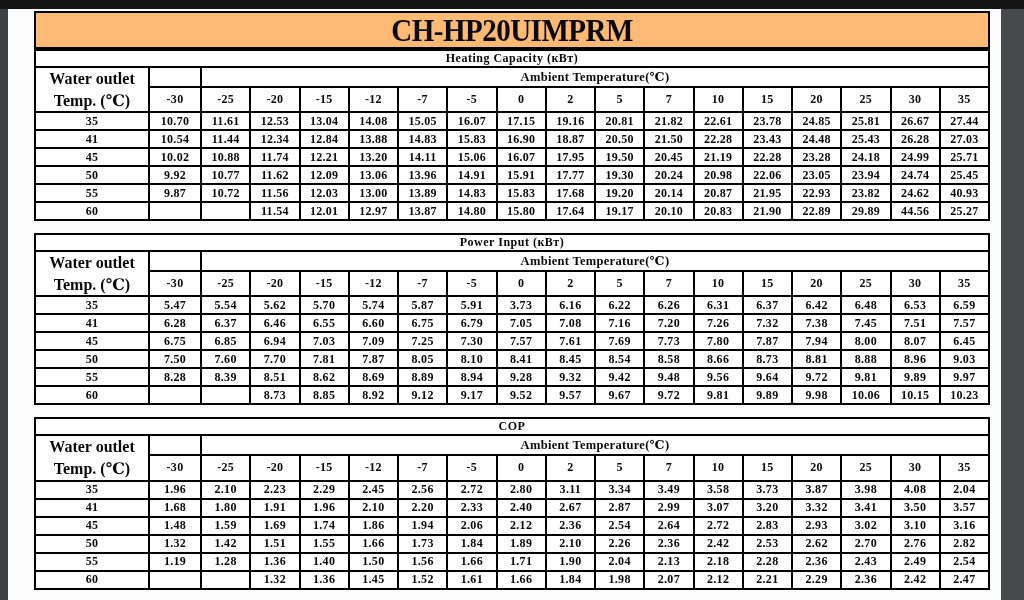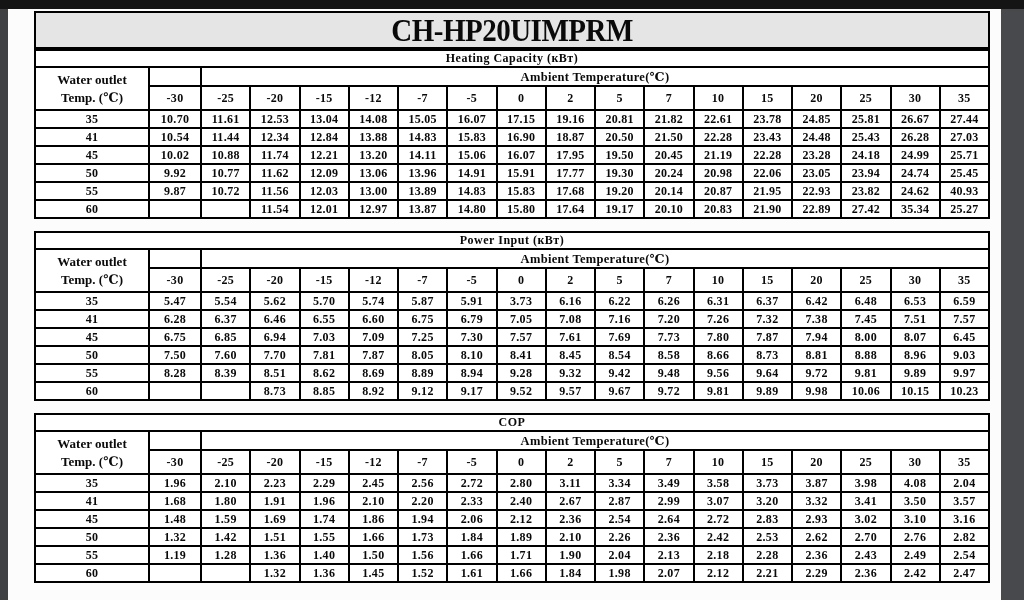--- a/index.html
+++ b/index.html
@@ -5,31 +5,31 @@
   * { margin:0; padding:0; box-sizing:border-box; }
   html,body { width:1024px; height:600px; overflow:hidden; background:#2e2f31;
               font-family:"Liberation Serif","DejaVu Serif",serif; }
   .screen { position:relative; width:1024px; height:600px; background:#fbfbfb; }
   .top-bar   { position:absolute; top:0; left:0; width:1024px; height:9px; background:#141414; z-index:3; }
   .edge-left { position:absolute; top:0; left:0; width:8px;  height:600px; background:#3e4043; z-index:2; }
   .edge-right{ position:absolute; top:0; right:0; width:23px; height:600px; background:#47494d; z-index:2; }
   .page { position:absolute; left:8px; top:9px; width:993px; height:591px; background:#fcfcfc; }
 
   .title-box { margin:2px 0 0 26px; width:956px; height:38px; border:2px solid #000;
-               display:flex; align-items:center; justify-content:center; background:#e5e5e5; }
+               display:flex; align-items:center; justify-content:center; background:#fdba74; }
   .title-text { font-size:29px; font-weight:bold; color:#0a0a0a; letter-spacing:-0.5px; transform:scaleY(1.08); }
 
   #sections { margin-left:26px; }
   table.spec { border-collapse:collapse; table-layout:fixed; width:956px; margin-bottom:12px;
                border:2px solid #000; background:#fff; }
   table.spec td { border:2px solid #000; text-align:center; vertical-align:middle;
                   font-weight:bold; font-size:12px; color:#0a0a0a; height:18px;
                   padding:0; overflow:hidden; white-space:nowrap; letter-spacing:0.3px; }
   table.spec td.cap     { height:16px; font-size:12px; letter-spacing:0.5px; }
-  table.spec td.rowhead { font-size:13px; letter-spacing:0; }
+  table.spec td.rowhead { font-size:16px; letter-spacing:0; }
   table.spec td.rowhead div { line-height:1.35; }
   table.spec td.ambient { height:19px; font-size:12.5px; }
   table.spec td.colhead { height:24px; }
 </style>
 </head>
 <body>
 
 <div class="screen">
   <div class="top-bar"></div>
   <div class="edge-left"></div>
@@ -201,22 +201,22 @@
               <td>12.97</td>
               <td>13.87</td>
               <td>14.80</td>
               <td>15.80</td>
               <td>17.64</td>
               <td>19.17</td>
               <td>20.10</td>
               <td>20.83</td>
               <td>21.90</td>
               <td>22.89</td>
-              <td>27.42</td>
-              <td>35.34</td>
+              <td>29.89</td>
+              <td>44.56</td>
               <td>25.27</td>
             </tr>
           </tbody>
         </table>
         <table class="spec">
           <colgroup>
             <col style="width: 114px;">
             <col style="width: 52px;">
             <col>
             <col>

